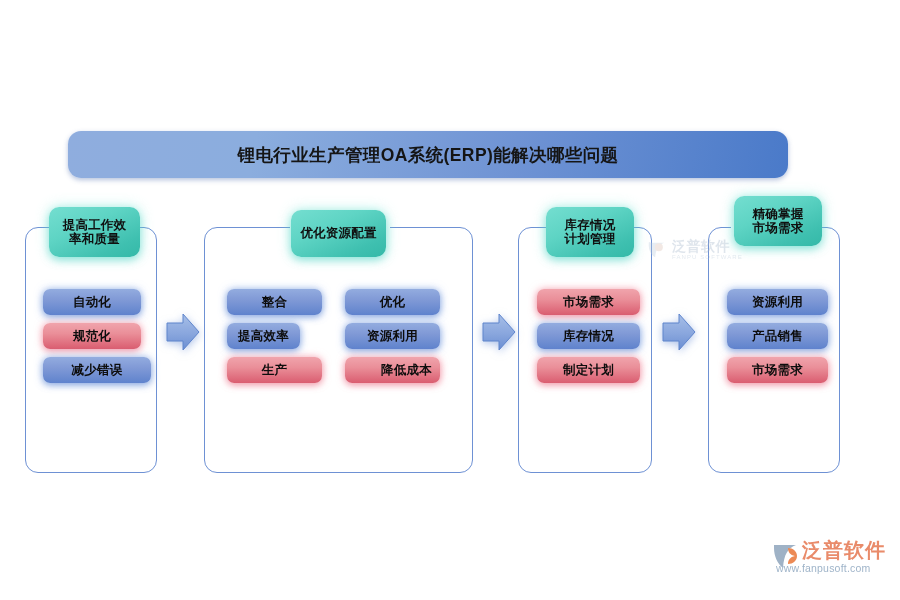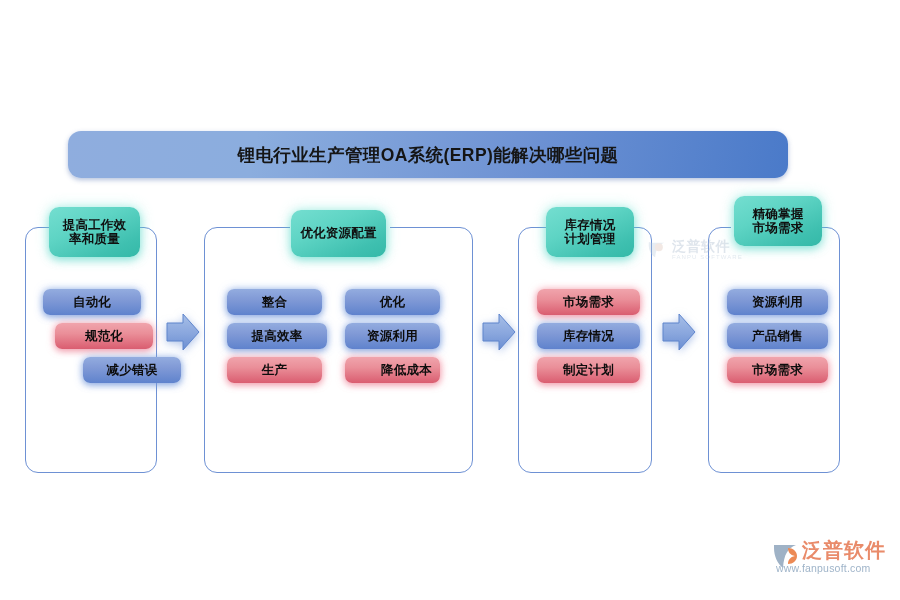--- a/index.html
+++ b/index.html
@@ -184,43 +184,43 @@
 
   <div class="column-box" style="left:25px; width:132px;">
     <div class="notch" style="left:40px; width:62px;"></div>
   </div>
   <div class="col-header" style="left:49px; top:207px; width:91px; height:50px;">
     <div class="hdr-text">
       <span>提高工作效</span><br><span>率和质量</span>
     </div>
   </div>
   <div class="pill blue" style="left:43px; top:289px; width:98px;">自动化</div>
-  <div class="pill red" style="left:43px; top:323px; width:98px;margin-left:12px;">规范化</div>
-  <div class="pill blue" style="left:43px; top:357px; width:98px;margin-left:40px;">减少错误</div>
+  <div class="pill red" style="left:43px; top:323px; width:98px;">规范化</div>
+  <div class="pill blue" style="left:43px; top:357px; width:108px;">减少错误</div>
 
   <svg class="flow-arrow" style="left:166px; top:312px;" viewBox="0 0 34 40">
     <defs>
       <linearGradient id="agrad1" x1="0" y1="0" x2="0" y2="1">
         <stop offset="0%" stop-color="#a7bfe8"></stop>
         <stop offset="55%" stop-color="#89a6dd"></stop>
         <stop offset="100%" stop-color="#6a8ed2"></stop>
       </linearGradient>
     </defs>
     <polygon points="1,11 17,11 17,2 33,20 17,38 17,29 1,29" fill="url(#agrad1)" stroke="#5f85cc" stroke-width="1"></polygon>
   </svg>
 
   <div class="column-box" style="left:204px; width:269px;">
     <div class="notch" style="left:85px; width:100px;"></div>
   </div>
   <div class="col-header" style="left:291px; top:210px; width:95px; height:47px;">
     <div class="hdr-text">优化资源配置</div>
   </div>
 
   <div class="pill blue" style="left:227px; top:289px; width:95px;">整合</div>
-  <div class="pill blue" style="left:227px; top:323px; width:100px;">提高效率</div>
+  <div class="pill blue" style="left:227px; top:323px; width:73px;">提高效率</div>
   <div class="pill blue" style="left:345px; top:289px; width:95px;">优化</div>
 
   <div class="pill red" style="left:227px; top:357px; width:95px;">生产</div>
   <div class="pill blue" style="left:345px; top:323px; width:95px;">资源利用</div>
   <div class="pill red" style="left:345px; top:357px; width:95px;padding-left:28px;">降低成本</div>
 
   <svg class="flow-arrow" style="left:482px; top:312px;" viewBox="0 0 34 40">
     <polygon points="1,11 17,11 17,2 33,20 17,38 17,29 1,29" fill="url(#agrad1)" stroke="#5f85cc" stroke-width="1"></polygon>
   </svg>
 

